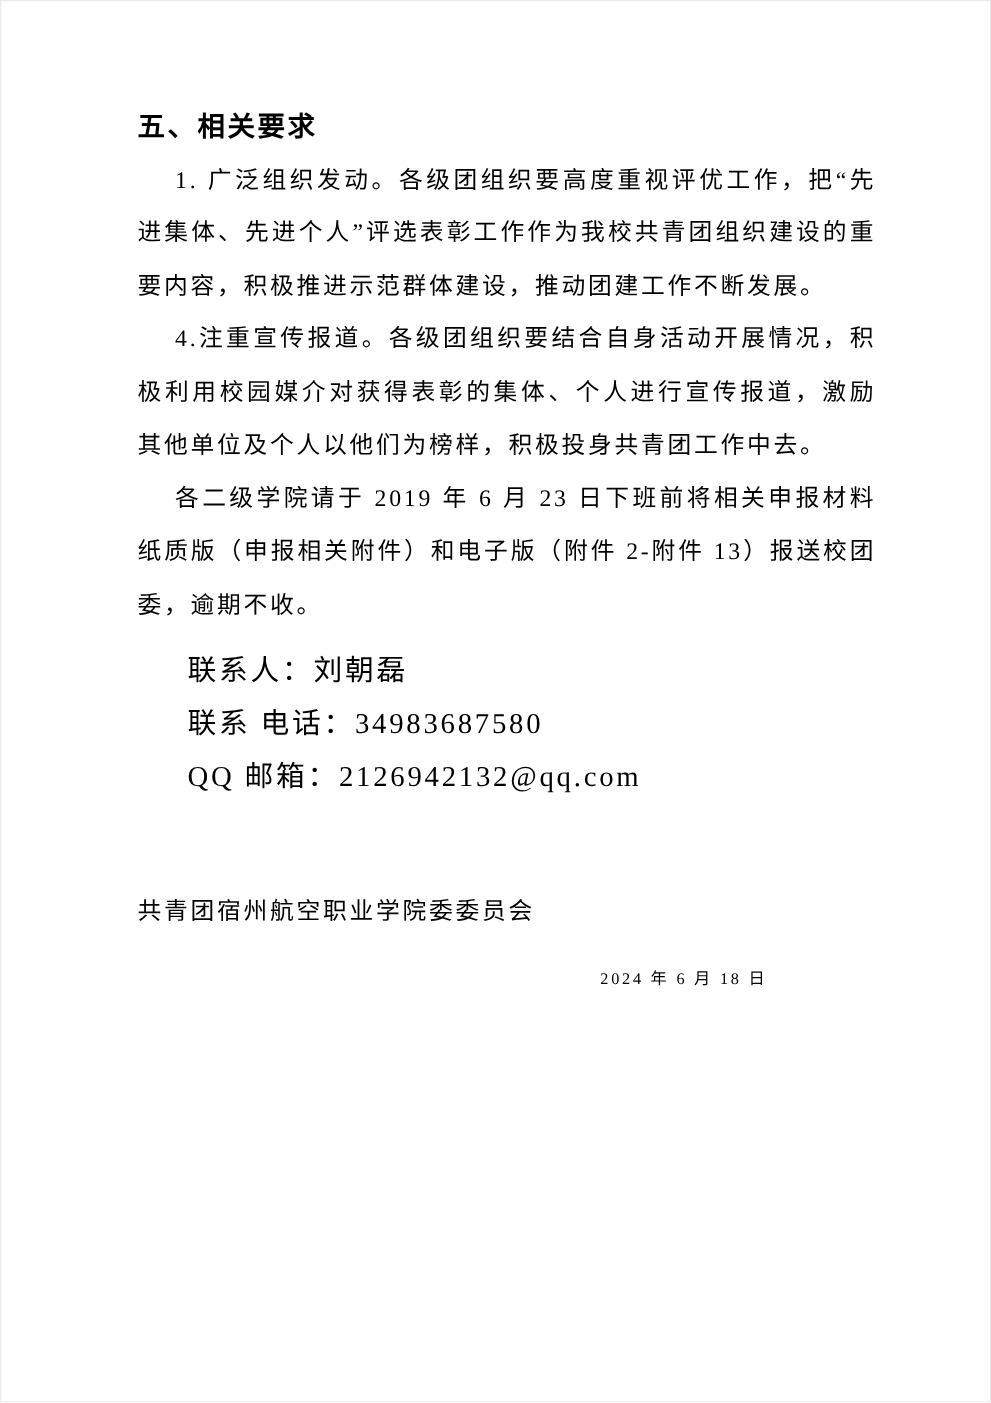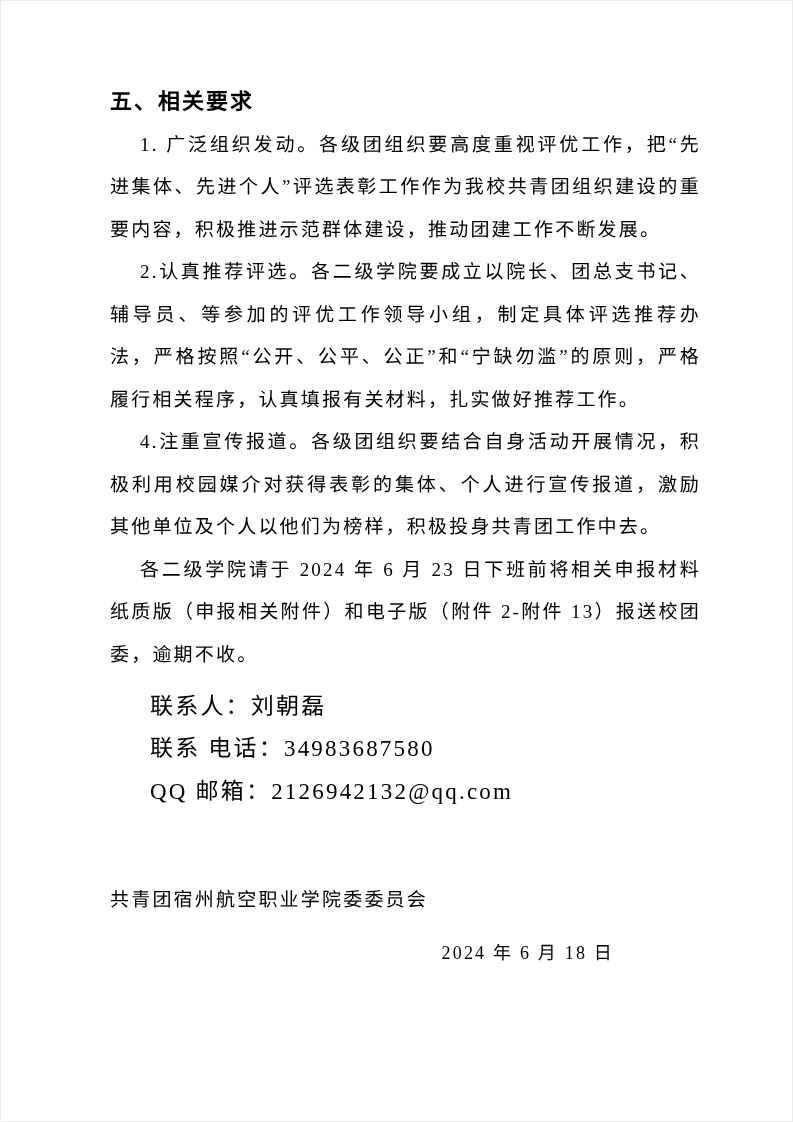--- a/index.html
+++ b/index.html
@@ -60,43 +60,42 @@
   .signature {
     margin: 66px 0 0 0;
     font-size: 19px;
     line-height: 42.5px;
     letter-spacing: 2.2px;
     text-align: left;
     color: #000000;
   }
   .date {
     margin: 10px 0 0 0;
-    font-size: 18px;
+    font-size: 13px;
     line-height: 42.5px;
     letter-spacing: 2.2px;
     text-align: right;
     padding-right: 87px;
     color: #000000;
   }
 </style>
 </head>
 <body>
 
 <div class="page">
   <div class="content">
 
     <h2 class="heading">五、相关要求</h2>
 
     <p class="para">1. 广泛组织发动。各级团组织要高度重视评优工作，把“先进集体、先进个人”评选表彰工作作为我校共青团组织建设的重要内容，积极推进示范群体建设，推动团建工作不断发展。</p>
 
-    <p class="para">2.认真推荐评选。各二级学院要成立以院长、团总支书记、辅导员、等参加的评优工作领导小组，制定具体评选推荐办法，严格按照“公开、公平、公正”和“宁缺勿滥”的原则，严格履行相关程序，认真填报有关材料，扎实做好推荐工作。</p>
 
     <p class="para">4.注重宣传报道。各级团组织要结合自身活动开展情况，积极利用校园媒介对获得表彰的集体、个人进行宣传报道，激励其他单位及个人以他们为榜样，积极投身共青团工作中去。</p>
 
-    <p class="para para-deadline">各二级学院请于 2024 年 6 月 23 日下班前将相关申报材料纸质版（申报相关附件）和电子版（附件 2-附件 13）报送校团委，逾期不收。</p>
+    <p class="para para-deadline">各二级学院请于 2019 年 6 月 23 日下班前将相关申报材料纸质版（申报相关附件）和电子版（附件 2-附件 13）报送校团委，逾期不收。</p>
 
     <div class="contact">
       <p class="contact-line">联系人：刘朝磊</p>
       <p class="contact-line">联系 电话：34983687580</p>
       <p class="contact-line">QQ 邮箱：2126942132@qq.com</p>
     </div>
 
     <p class="signature">共青团宿州航空职业学院委委员会</p>
 
     <p class="date">2024 年 6 月 18 日</p>

